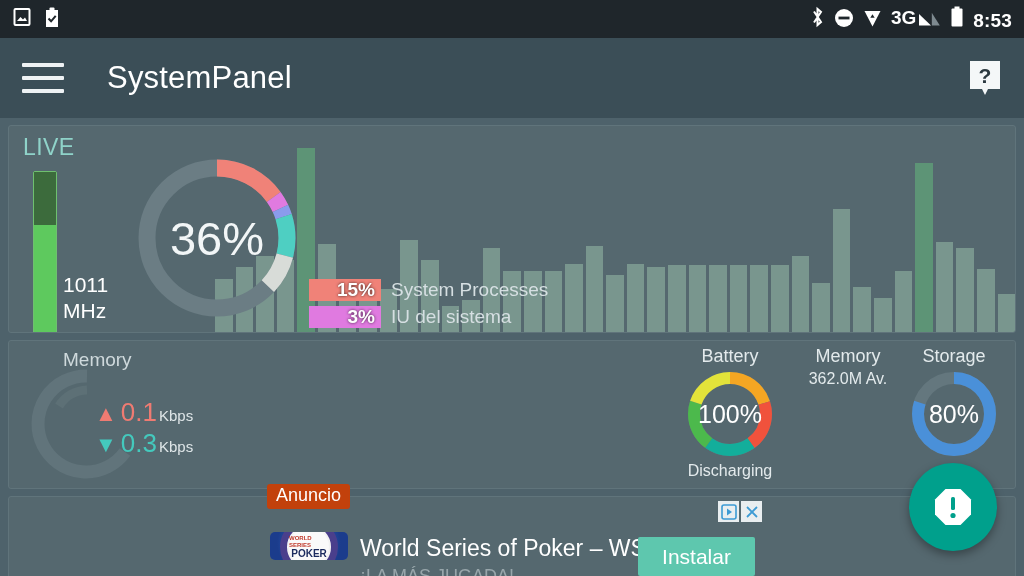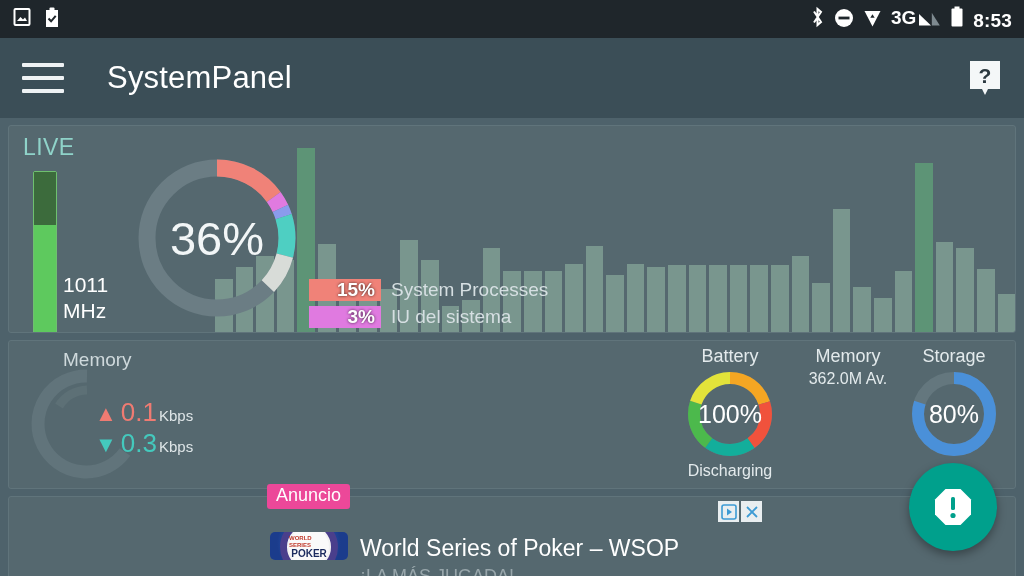--- a/index.html
+++ b/index.html
@@ -94,21 +94,21 @@
   #g-memory{ left:796px; top:346px; }
   #g-storage{ left:902px; top:346px; }
 
   
   .fab{ position:absolute; left:909px; top:463px; width:88px; height:88px;
     border-radius:50%; background:#00a08c; cursor:pointer;
     box-shadow:0 4px 10px rgba(0,0,0,.35);
     display:flex; align-items:center; justify-content:center; }
 
   
-  .ad-badge{ position:absolute; left:267px; top:484px; background:#ec4899;
+  .ad-badge{ position:absolute; left:267px; top:484px; background:#c2410c;
     color:#ffffff; font-size:18px; padding:1px 9px 3px; border-radius:3px; }
   .ad-ctrls{ position:absolute; left:718px; top:501px; display:flex; gap:2px; }
   .ad-ctrl{ width:21px; height:21px; background:#e9eef0; display:flex;
     align-items:center; justify-content:center; cursor:pointer; }
   .ad-icon{ position:absolute; left:270px; top:532px; width:78px; height:28px;
     border-radius:5px; overflow:hidden;
     background:radial-gradient(circle at 50% 40%, #3f74d8 0%, #1b3c8c 75%); }
   .chip{ position:absolute; left:50%; top:52%; transform:translate(-50%,-50%);
     width:58px; height:58px; border-radius:50%;
     background:#f2f2f2; border:7px solid #4a3f8c; }
@@ -365,20 +365,21 @@
     <div class="chip">
       <div class="chip-in">
         <span class="chip-t1">WORLD SERIES</span>
         <span class="chip-t2">POKER</span>
       </div>
     </div>
   </div>
 
   <div class="ad-title">World Series of Poker – WSOP</div>
   <div class="ad-sub">¡LA MÁS JUGADA!</div>
+  <button class="ad-cta">Instalar</button>
 
   <div class="fab">
     <svg width="42" height="42" viewBox="0 0 42 42">
       <path d="M13.5 3h15L39 13.5v15L28.5 39h-15L3 28.5v-15z" fill="#ffffff"></path>
       <rect x="19" y="11" width="4" height="13" rx="1.6" fill="#00a08c"></rect>
       <circle cx="21" cy="29.5" r="2.6" fill="#00a08c"></circle>
     </svg>
   </div>
 
 </div>

